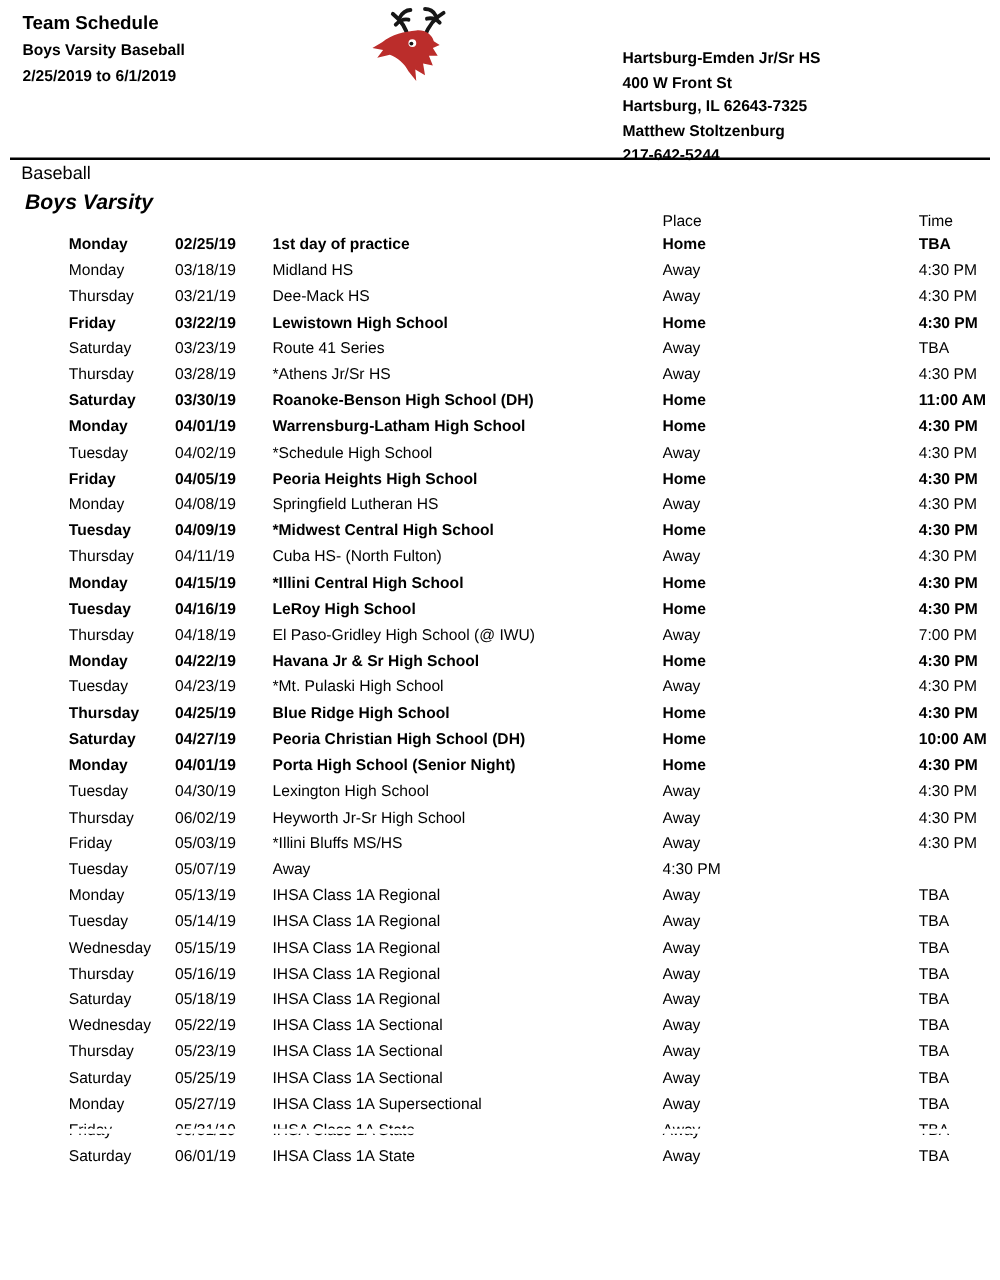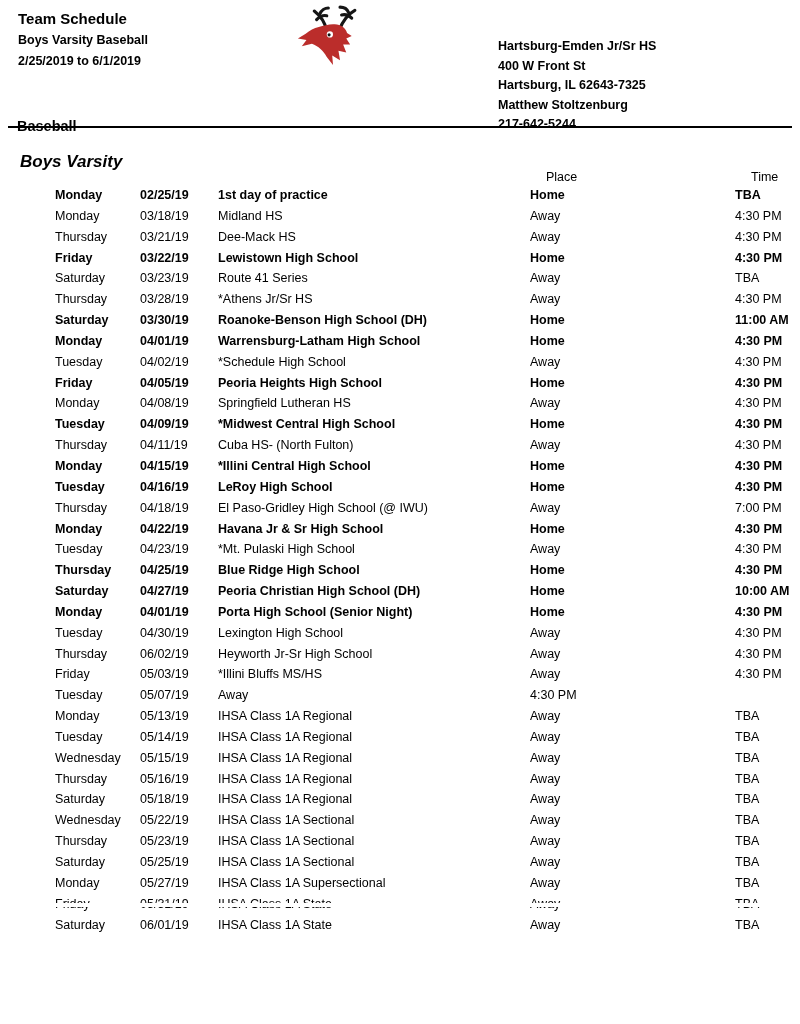--- a/index.html
+++ b/index.html
@@ -9,31 +9,31 @@
     overflow:hidden;
   }
   
   .hdr-left { position:absolute; top:9px; left:18px; }
   .hdr-title { font-size:15px; font-weight:700; line-height:20px; }
   .hdr-sub   { font-size:12.5px; font-weight:700; line-height:19px; margin-top:2px; }
   .logo { position:absolute; top:4px; left:294px; width:78px; height:76px; }
   .hdr-right { position:absolute; top:9px; left:498px; font-size:12.5px; font-weight:700; line-height:19.6px;margin-top:28px; }
   .rule { position:absolute; top:126px; left:8px; width:784px; border-top:2px solid #000; }
   
-  .sport { position:absolute; top:118px; left:17px; font-size:14.5px; font-weight:700; }
+  .sport { position:absolute; top:131px; left:17px; font-size:14.5px; font-weight:400; }
   .team  { position:absolute; top:152px; left:20px; font-size:17px; font-weight:700; font-style:italic; }
   
   .table { position:absolute; top:169px; left:55px; width:735px; }
   .grid-row {
     display:grid;
     grid-template-columns:85px 78px 312px 205px 1fr;
     align-items:center;
   }
   .table-head { height:16px; font-size:12.5px; }
-  .table-head .cell { line-height:16px;margin-left:16px; }
+  .table-head .cell { line-height:16px; }
   .row { height:20.85px; font-size:12.5px; position:relative; }
   .row .cell { line-height:20.85px; white-space:nowrap; overflow:hidden; }
   .row.home { font-weight:700; }
   .row.clipped::after {
     content:""; position:absolute; left:-47px; width:792px; top:9px; height:4px; background:#fff;
   }
 </style>
 </head>
 <body>
 

